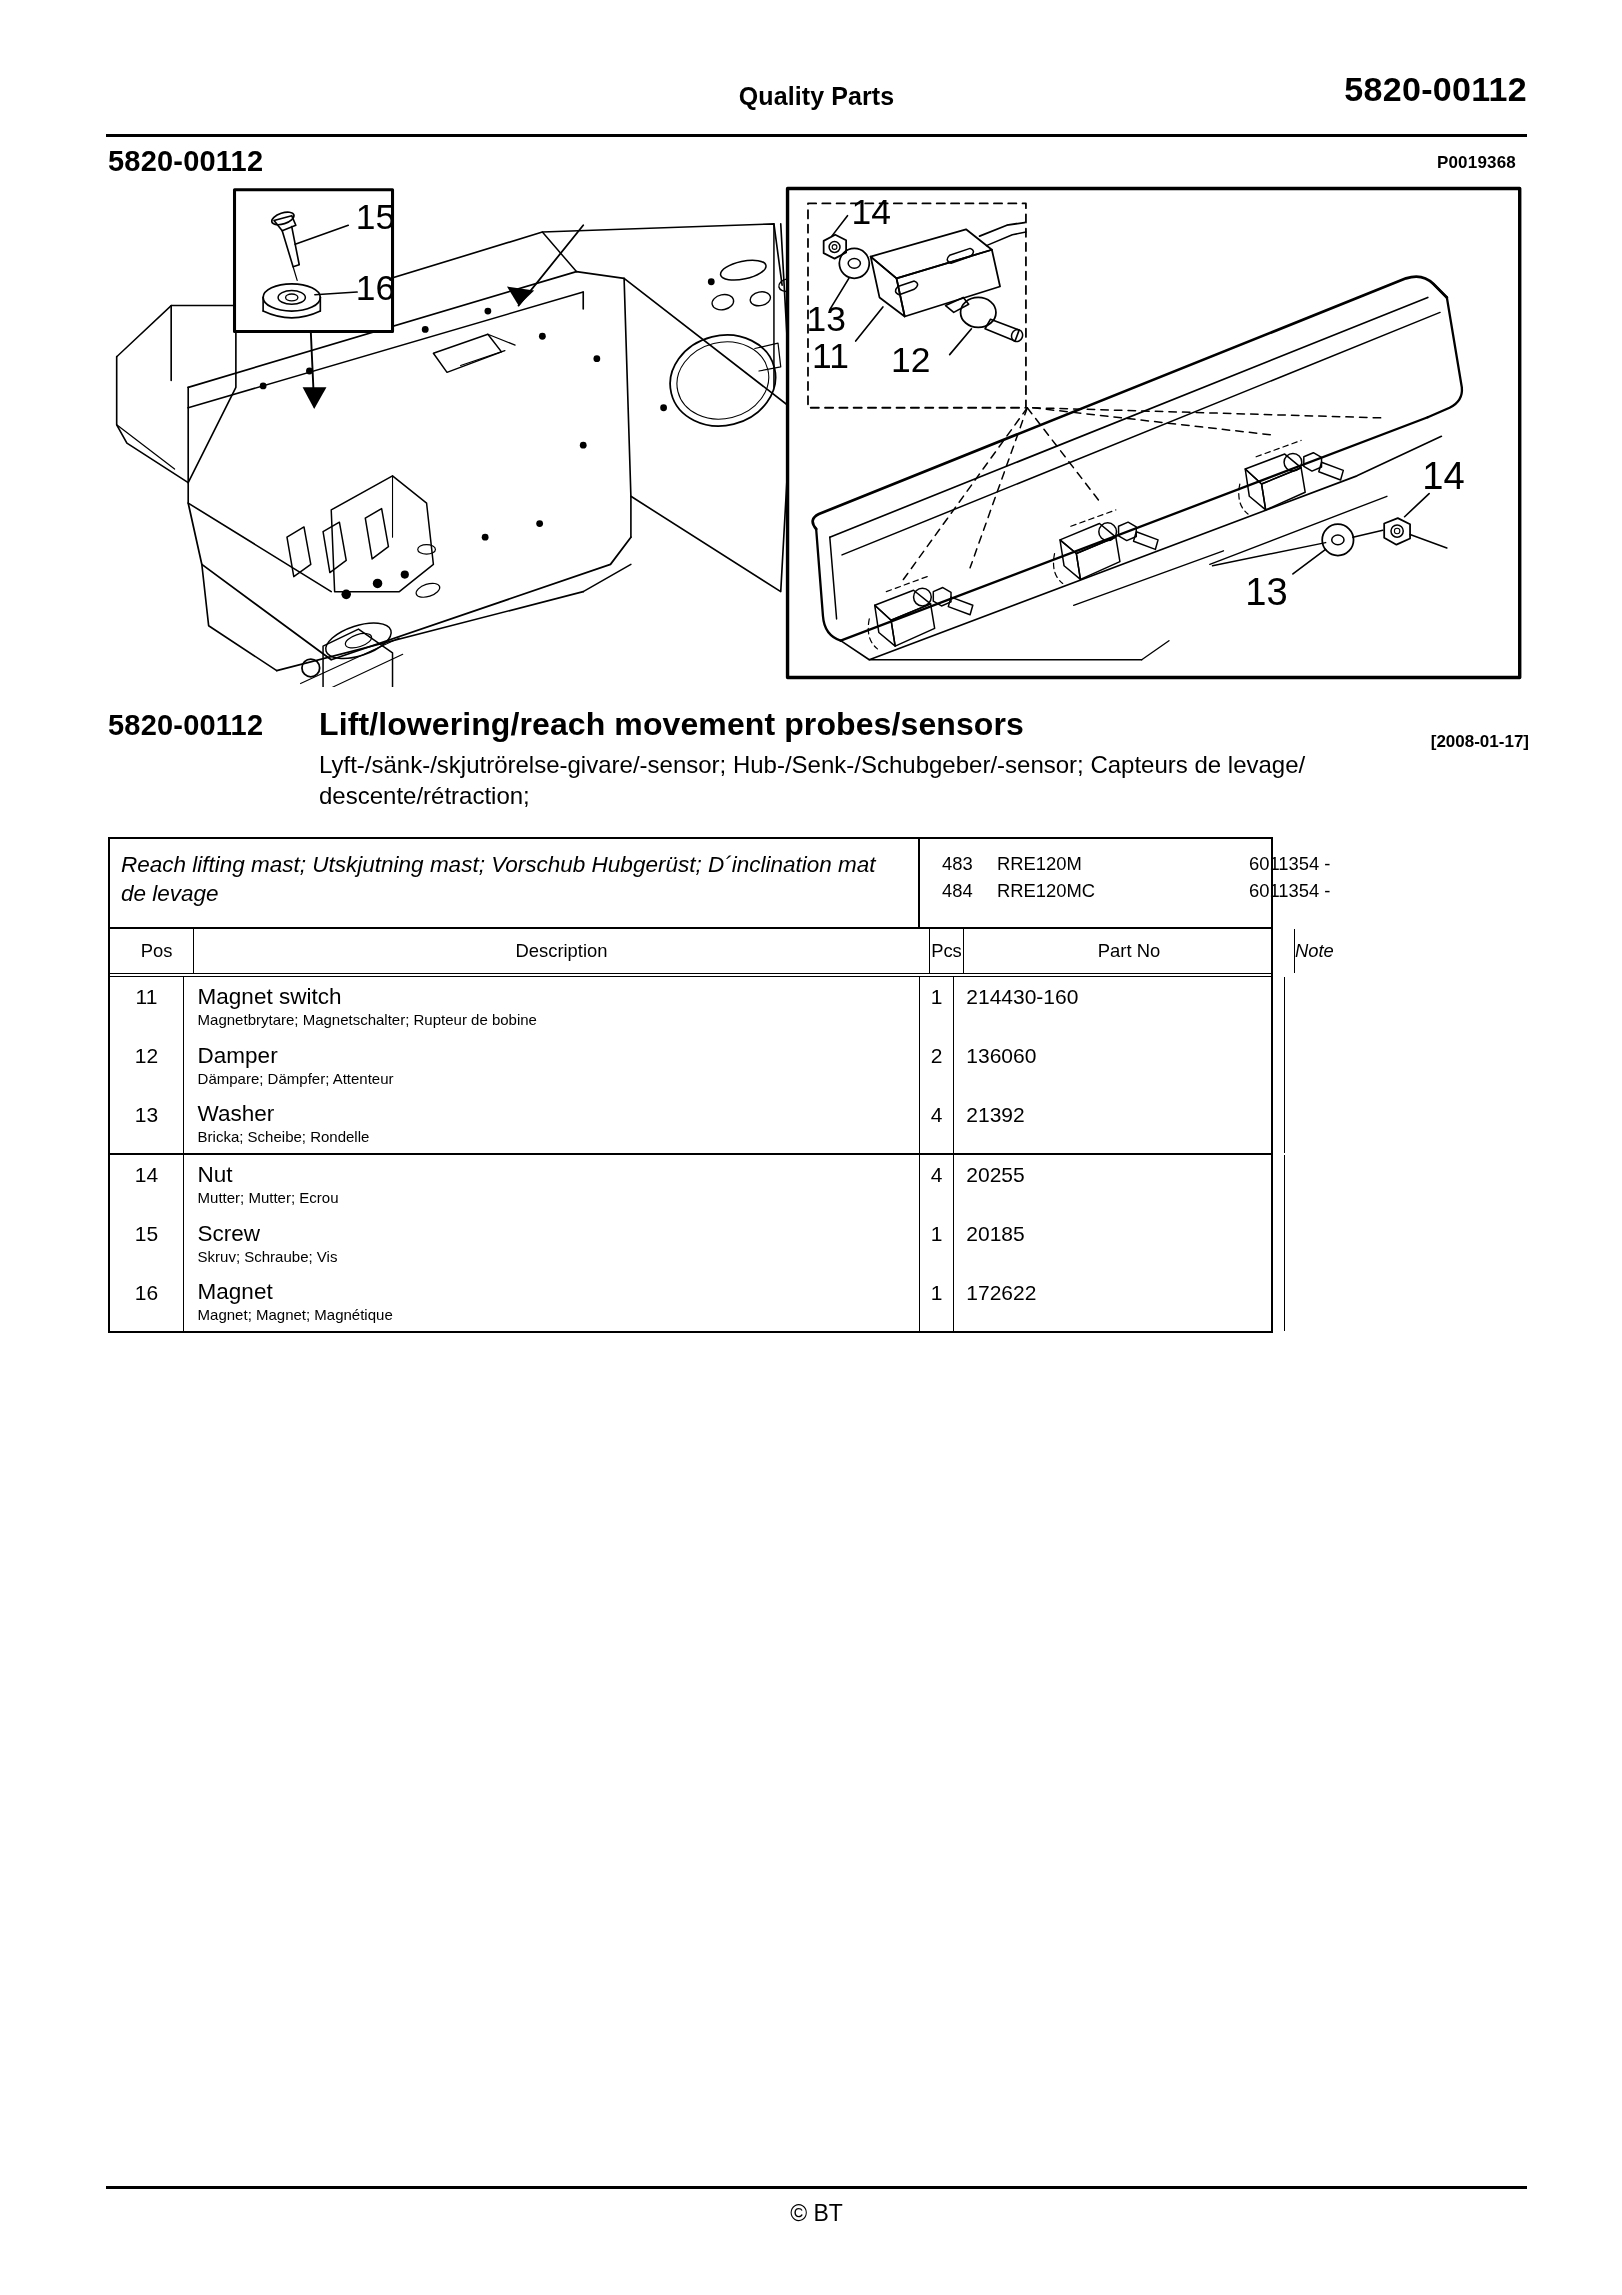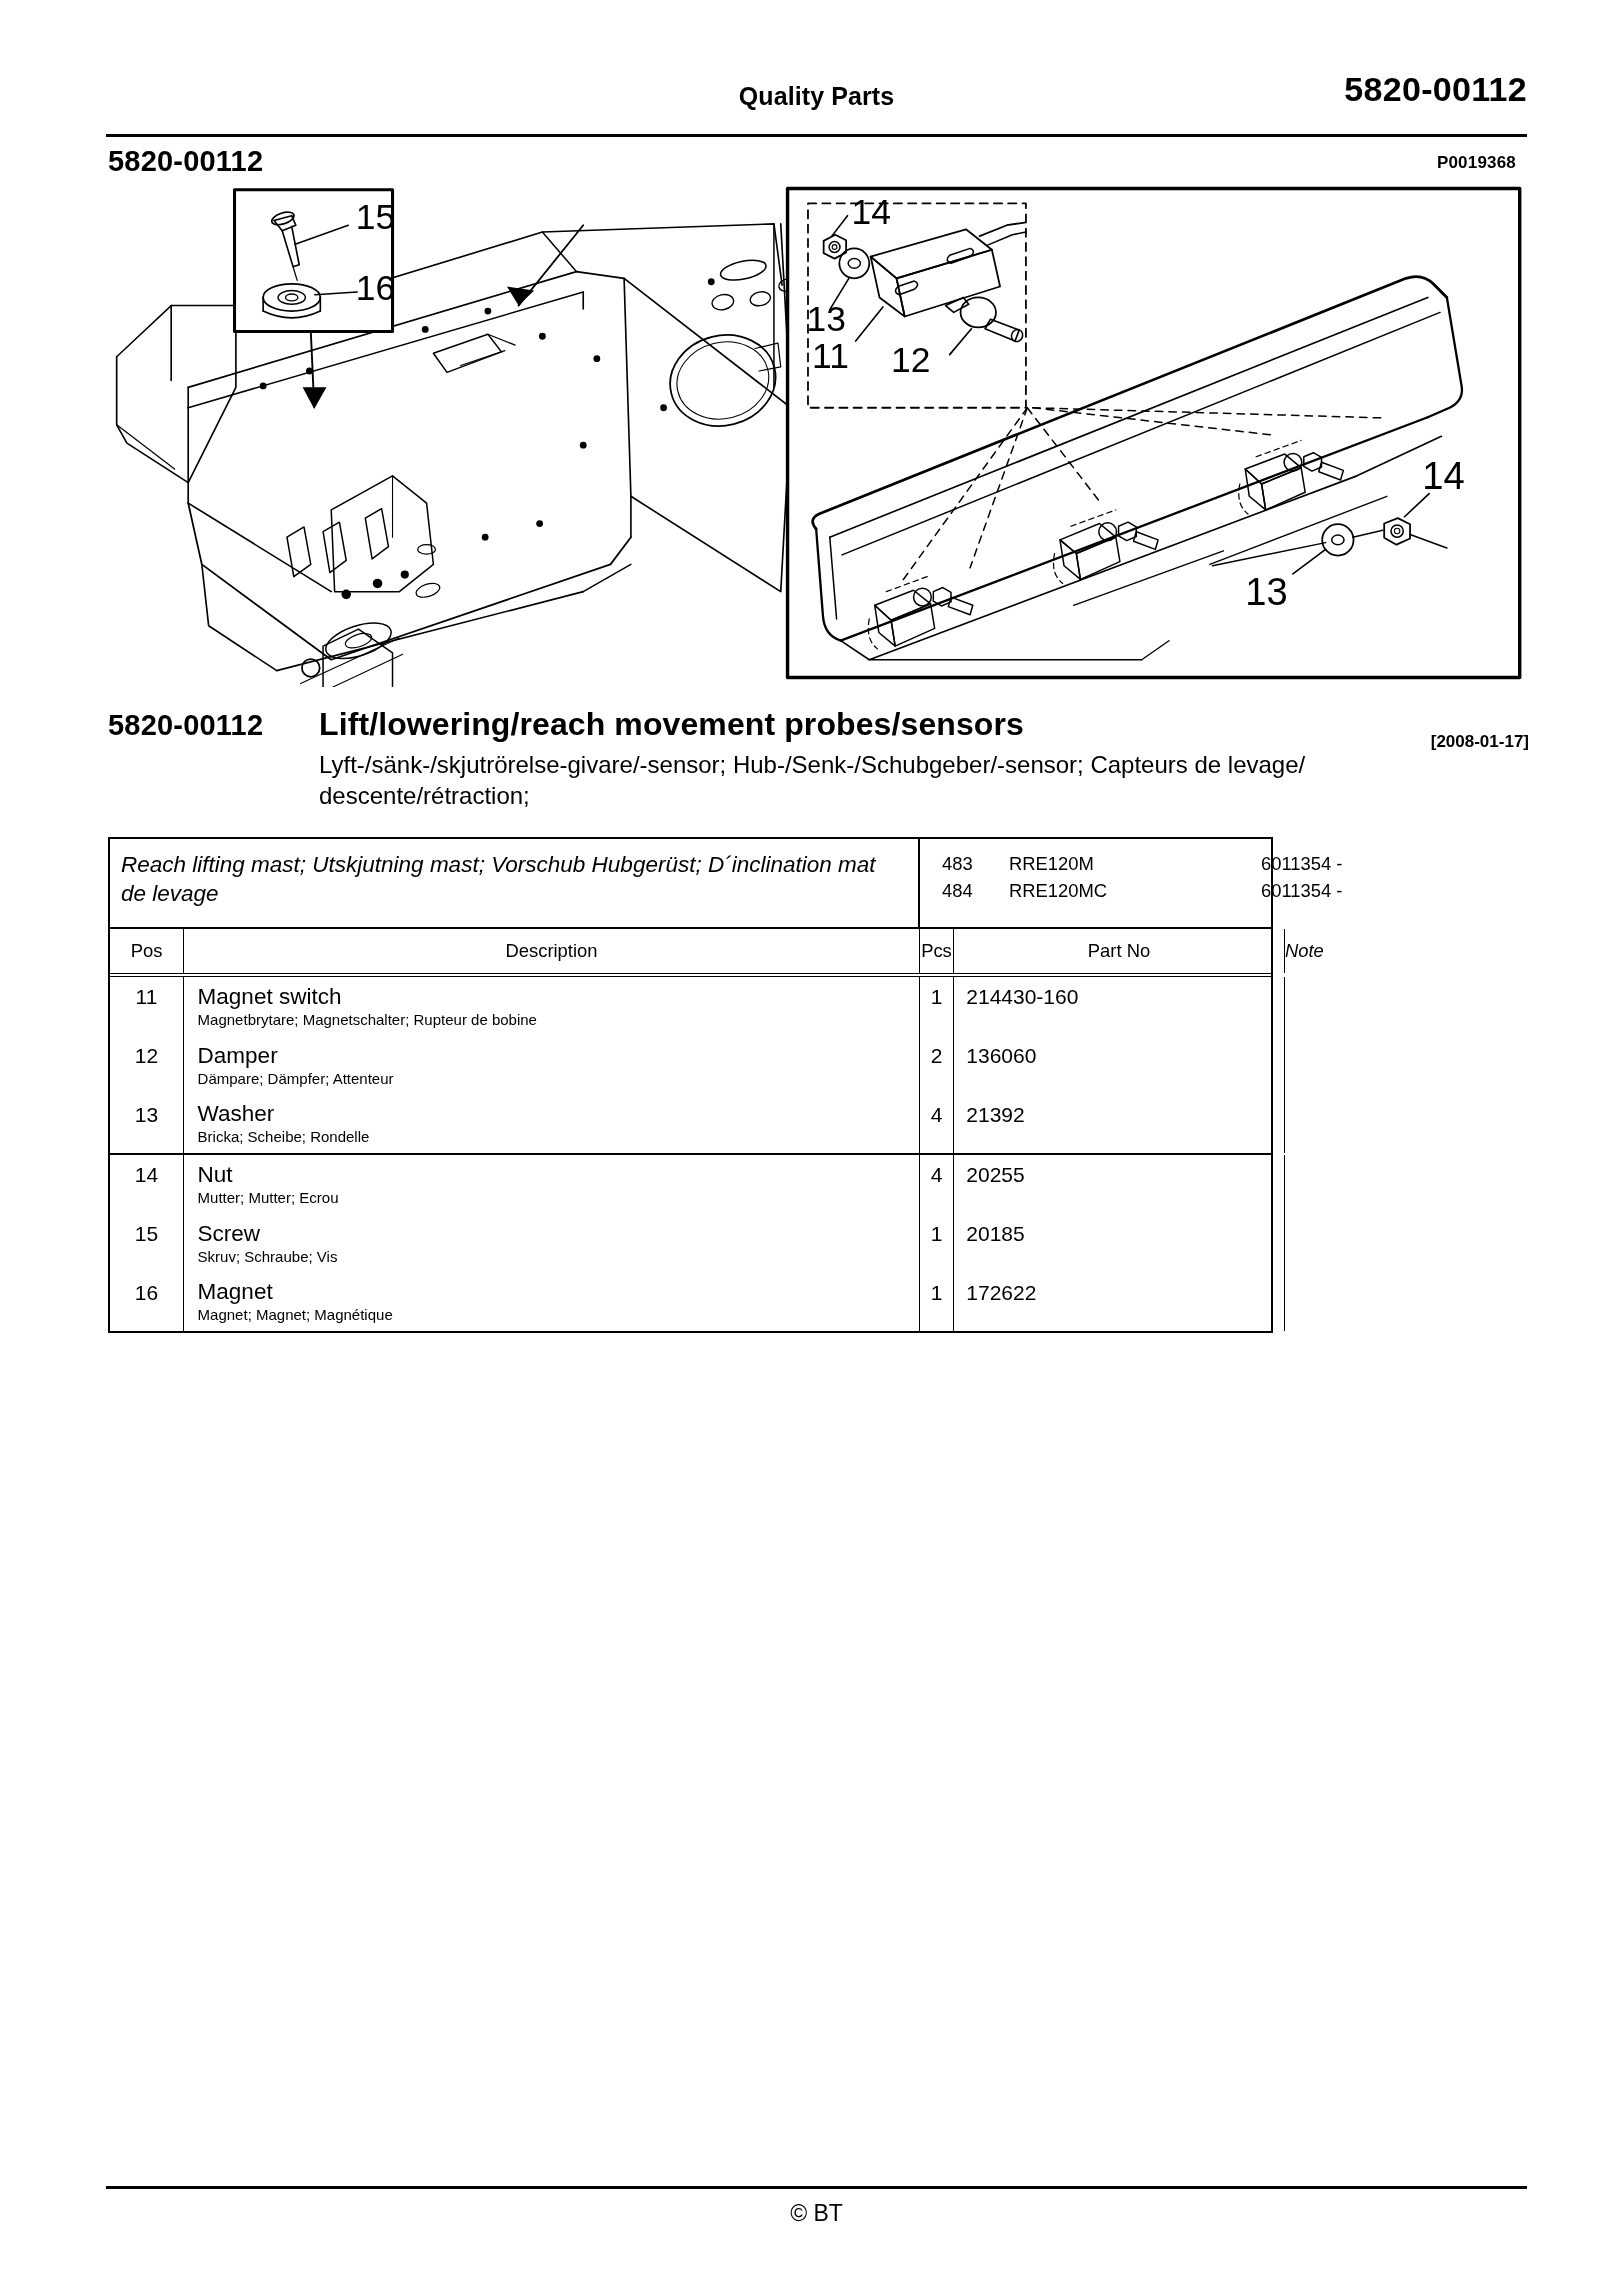--- a/index.html
+++ b/index.html
@@ -149,39 +149,39 @@
     border-right: 2px solid #000;
   }
   .model-list {
     flex: 1 1 auto;
     padding: 11px 0 23px 22px;
     font-size: 18.4px;
     line-height: 27px;
   }
   .model-line { display: flex; }
   .model-num  { width: 55px; }
-  .model-name { width: 252px; margin-left: 12px; }
+  .model-name { width: 252px; }
   .model-serial { width: 204px; }
 
   
   .col-head {
     display: flex;
     height: 48px;
     align-items: center;
     border-bottom: 4.1px double #000;
   }
   .col-head > div {
     font-size: 18.4px;
     text-align: center;
     height: 100%;
     display: flex;
     align-items: center;
     justify-content: center;
   }
-  .c-pos   { flex: 0 0 74px;  border-right: 1.4px solid #000; }
+  .c-pos   { flex: 0 0 74px;  border-right: 1.4px solid #000; margin-left: 10px; }
   .c-desc  { flex: 0 0 736px; border-right: 1.4px solid #000; }
   .c-pcs   { flex: 0 0 34px;   border-right: 1.4px solid #000; }
   .c-part  { flex: 0 0 331px;  border-right: 1.4px solid #000; }
   .c-note  { flex: 1 1 auto; font-style: italic; }
 
   .rows { }
   .group { border-bottom: 2px solid #000; }
   .group:last-child { border-bottom: none; }
 
   .row { display: flex; min-height: 56px; }

